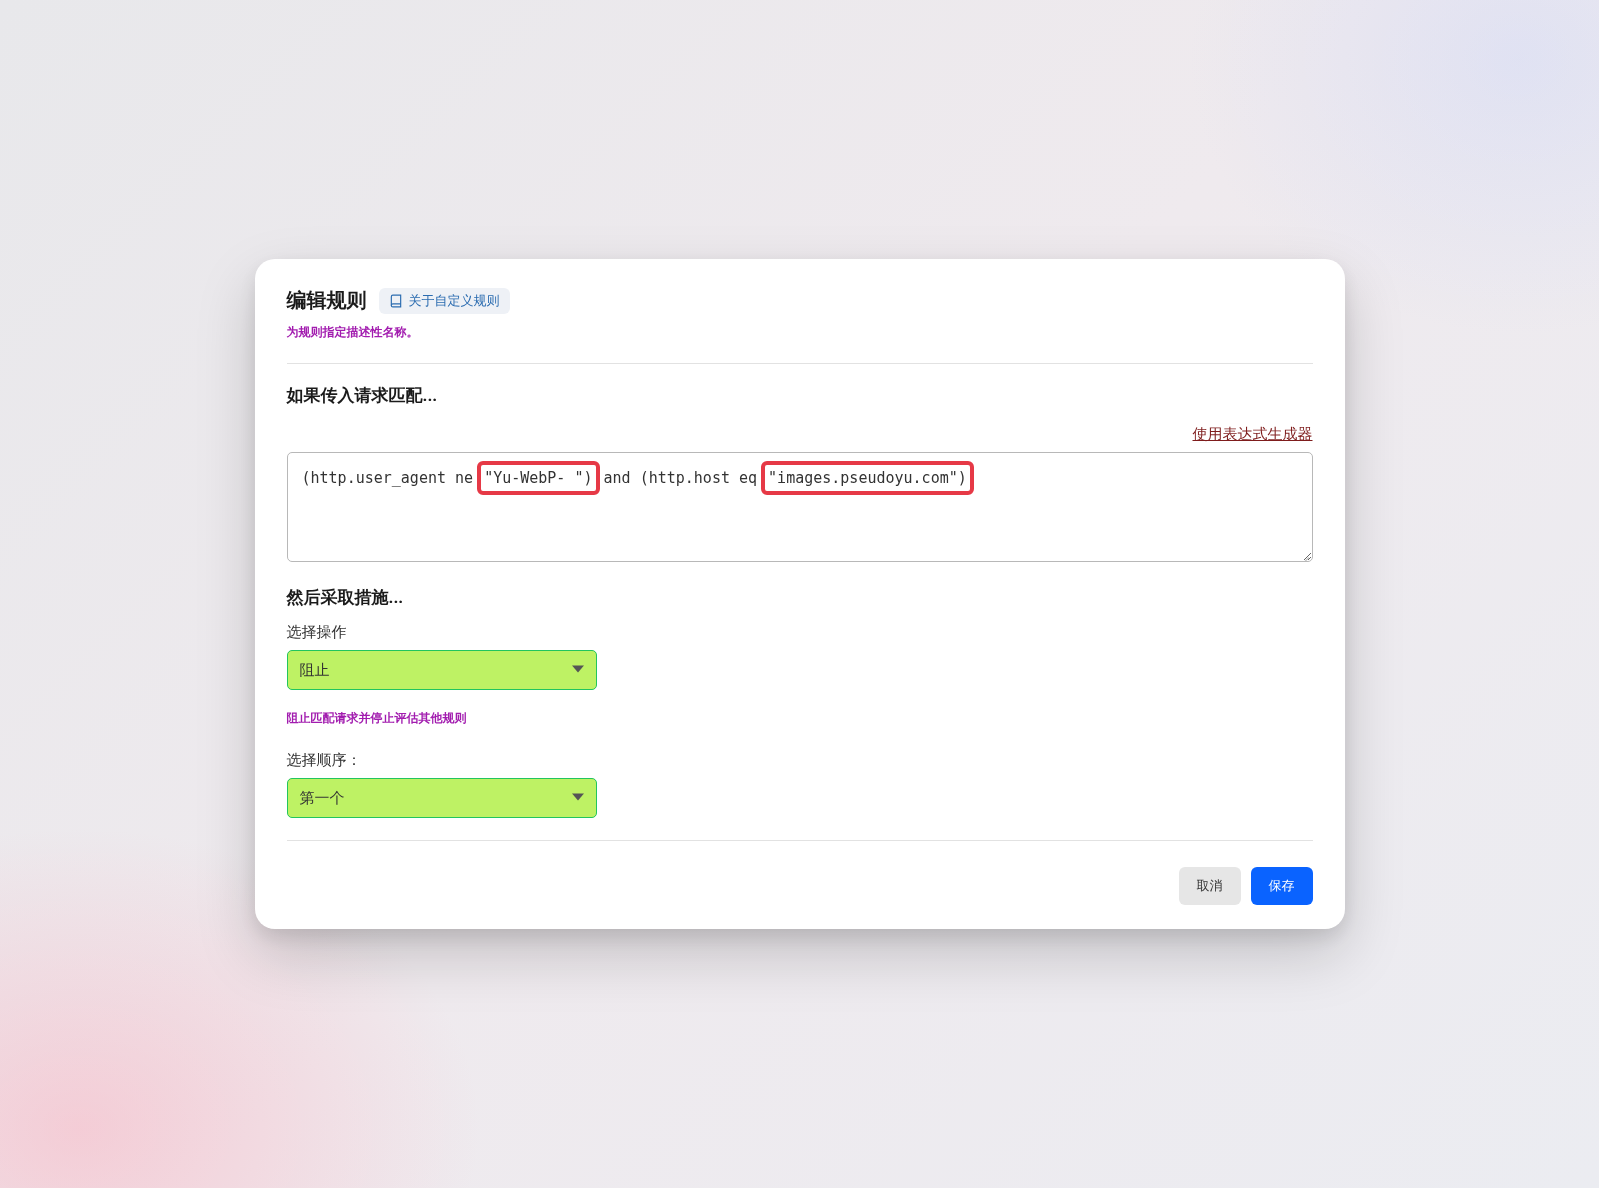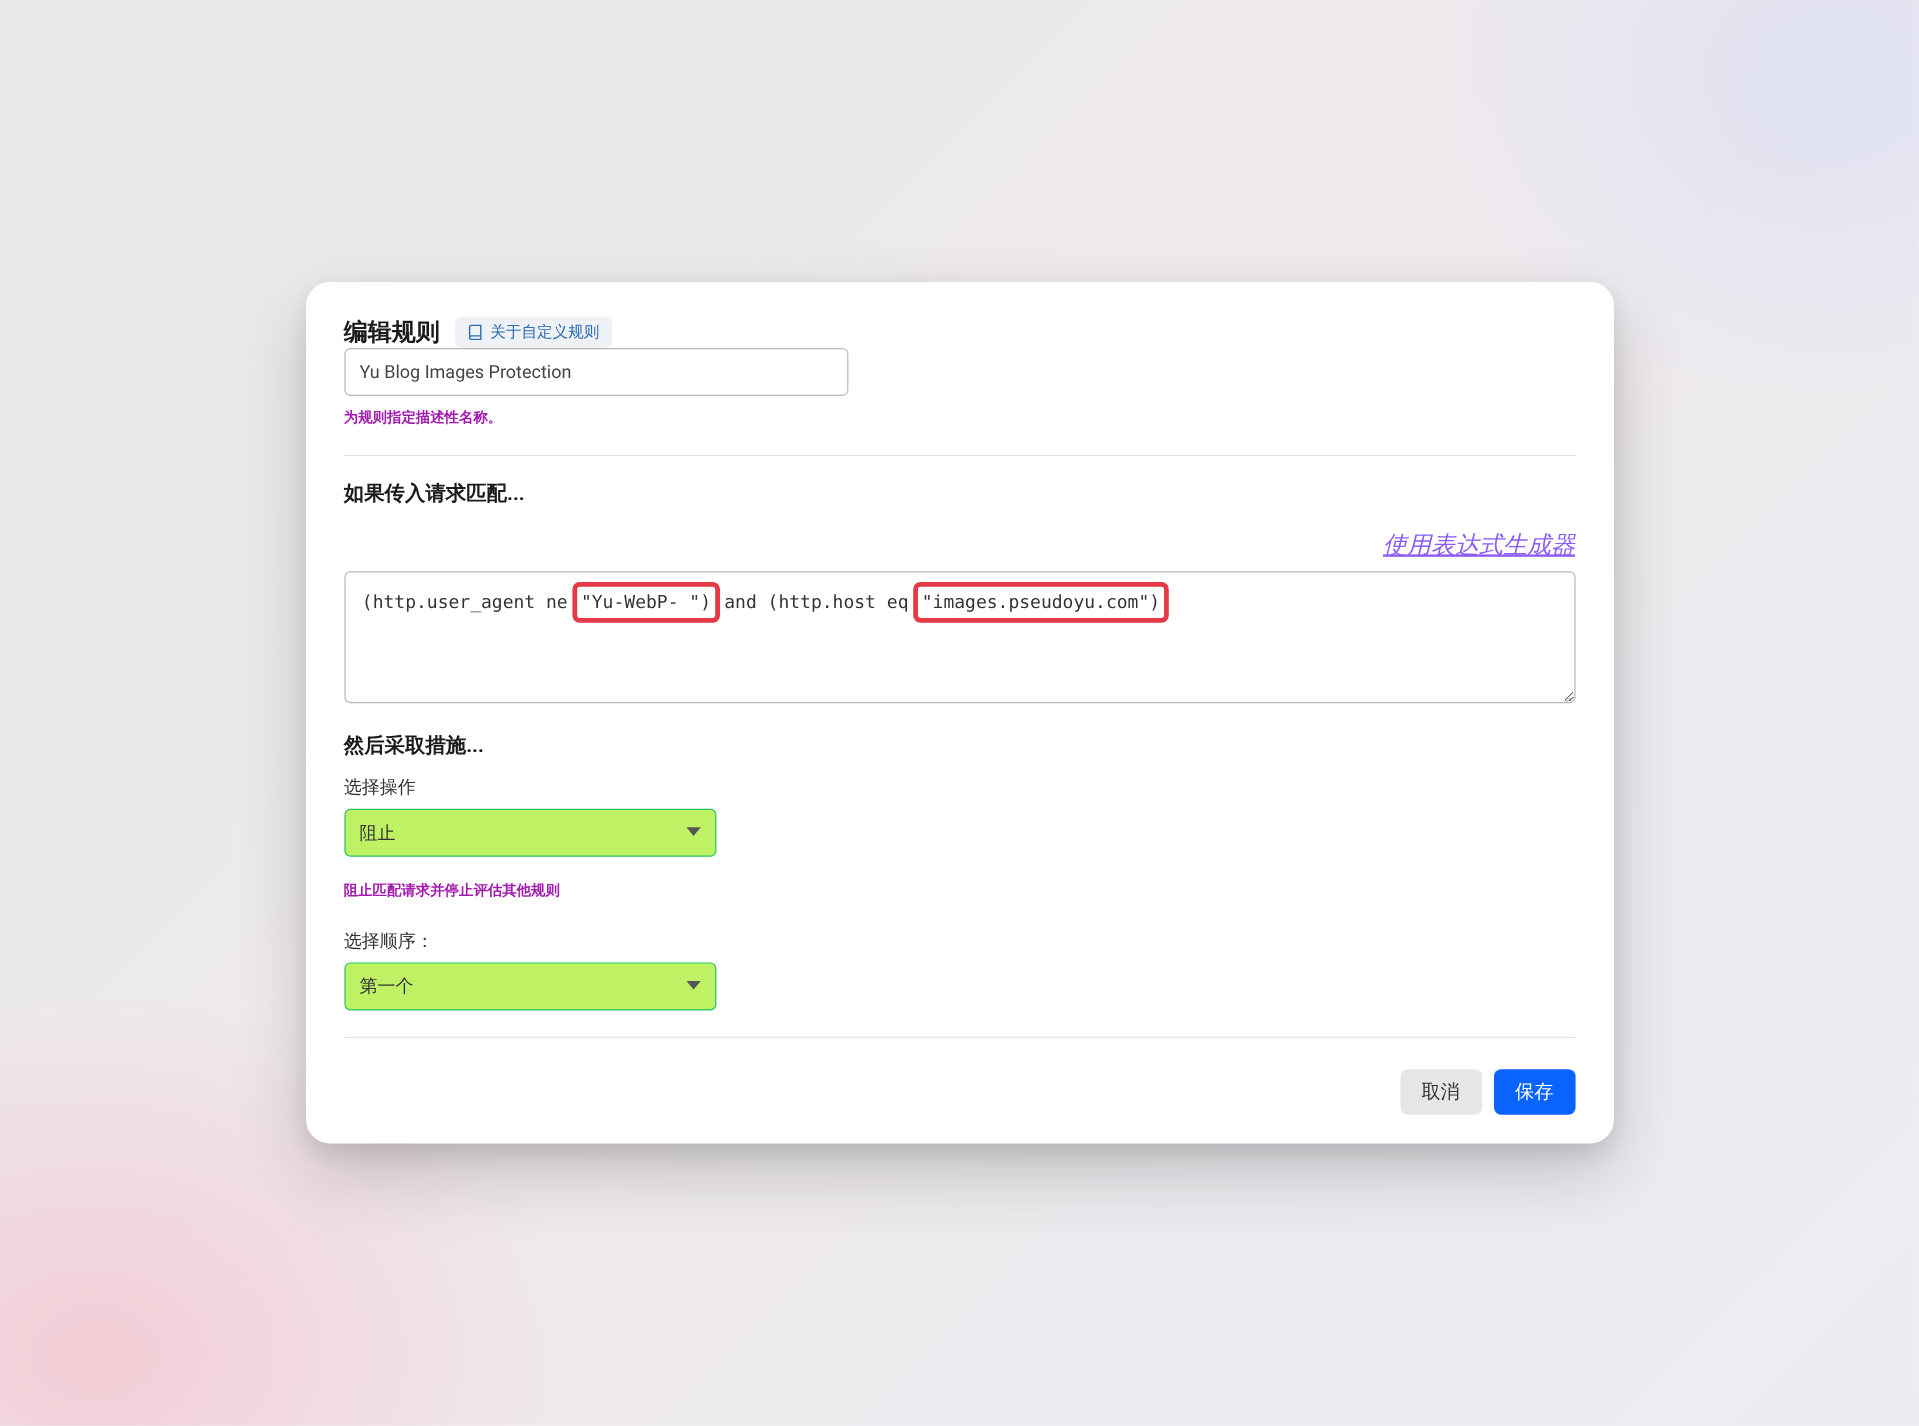--- a/index.html
+++ b/index.html
@@ -95,25 +95,24 @@
       font-weight: 700;
       color: #1b1b1b;
       margin-bottom: 18px;
     }
     .expr-row {
       display: flex;
       justify-content: flex-end;
       margin-bottom: 8px;
     }
     .link {
-      color: #8b5cf6;
+      color: #7f1d1d;
       text-decoration: underline;
-      font-size: 20px;
+      font-size: 15px;
       cursor: pointer;
-      font-style: italic;
     }
     .expr-box {
       position: relative;
       width: 100%;
       height: 110px;
       border: 1px solid #b8b8b8;
       border-radius: 5px;
       padding: 12px 14px;
       font-family: ui-monospace, SFMono-Regular, Menlo, Monaco, Consolas, monospace;
       font-size: 15px;
@@ -197,21 +196,21 @@
     .footer {
       display: flex;
       justify-content: flex-end;
       gap: 10px;
       padding-top: 6px;
     }
     .btn {
       height: 38px;
       border-radius: 6px;
       padding: 0 18px;
-      font-size: 16px;
+      font-size: 13px;
       border: none;
       cursor: pointer;
       display: inline-flex;
       align-items: center;
       justify-content: center;
     }
     .btn-secondary {
       background: #e6e6e6;
       color: #333;
     }
@@ -237,23 +236,20 @@
         <svg viewBox="0 0 24 24" fill="none" stroke="#2b6cb0" stroke-width="2">
           <path d="M4 19.5A2.5 2.5 0 0 1 6.5 17H20"></path>
           <path d="M6.5 2H20v20H6.5A2.5 2.5 0 0 1 4 19.5v-15A2.5 2.5 0 0 1 6.5 2z"></path>
         </svg>
       </span>
       <span>关于自定义规则</span>
     </div>
   </div>
 
   <div class="section">
-    <div class="text-input">
-      <span>Yu Blog Images Protection</span>
-    </div>
     <div class="helper-text">为规则指定描述性名称。</div>
   </div>
 
   <hr class="divider">
 
   <div class="section mb-24">
     <div class="section-heading">如果传入请求匹配...</div>
 
     <div class="expr-row">
       <a class="link">使用表达式生成器</a>

